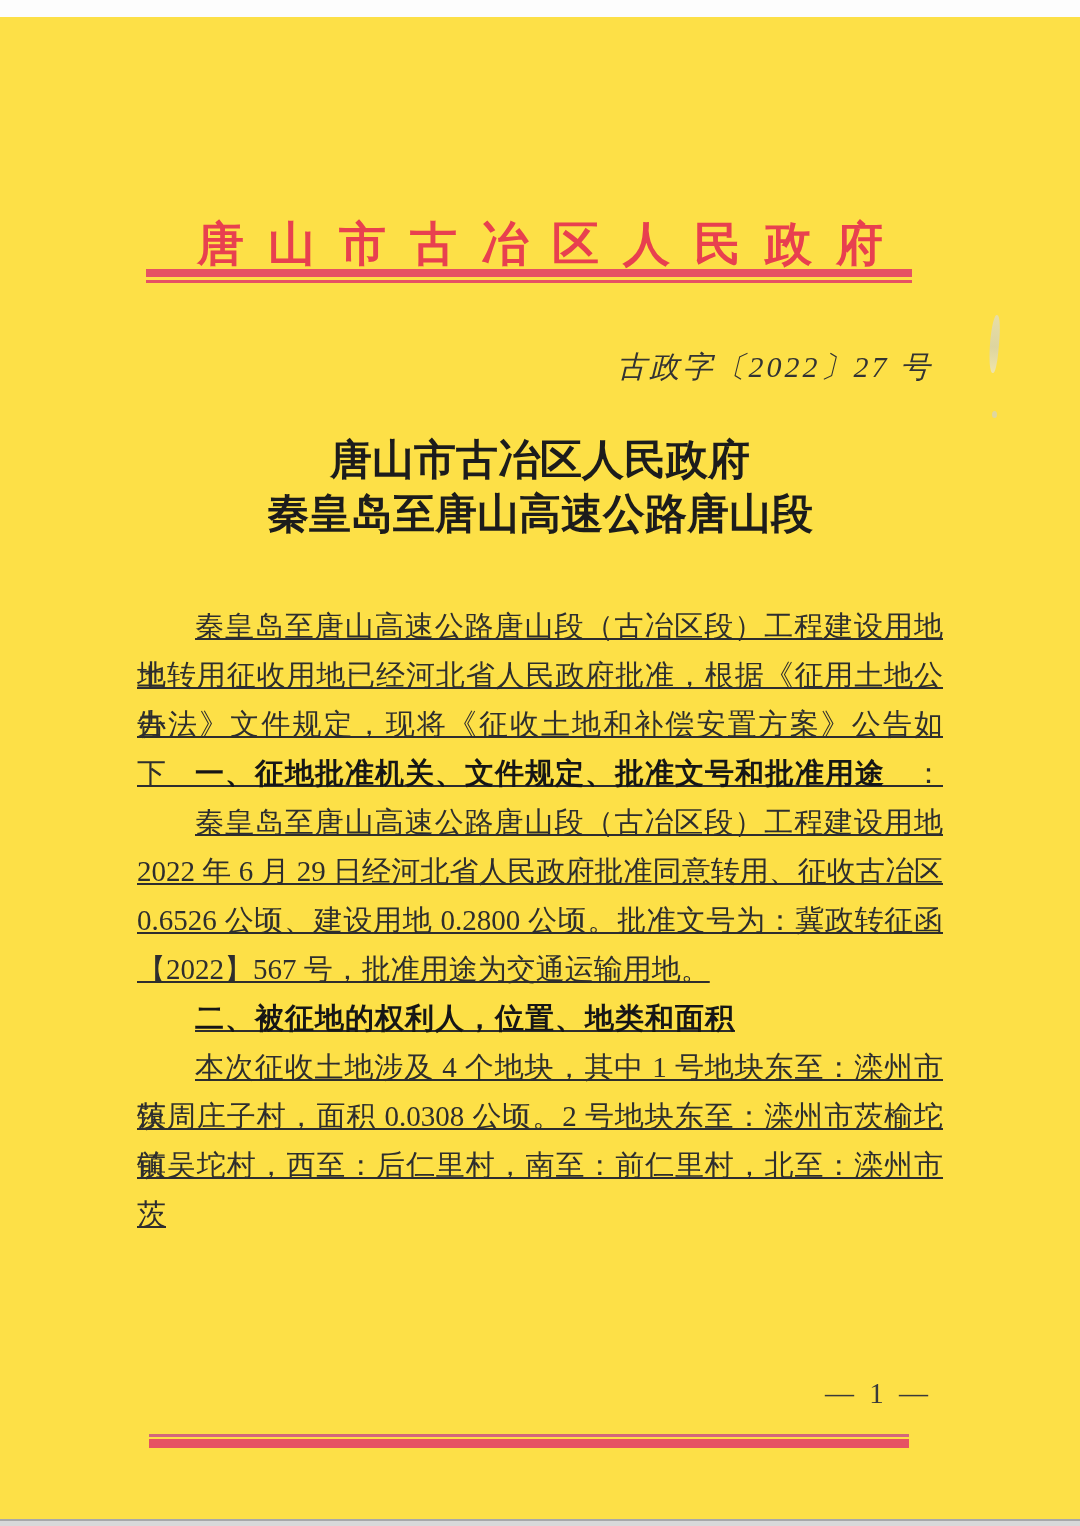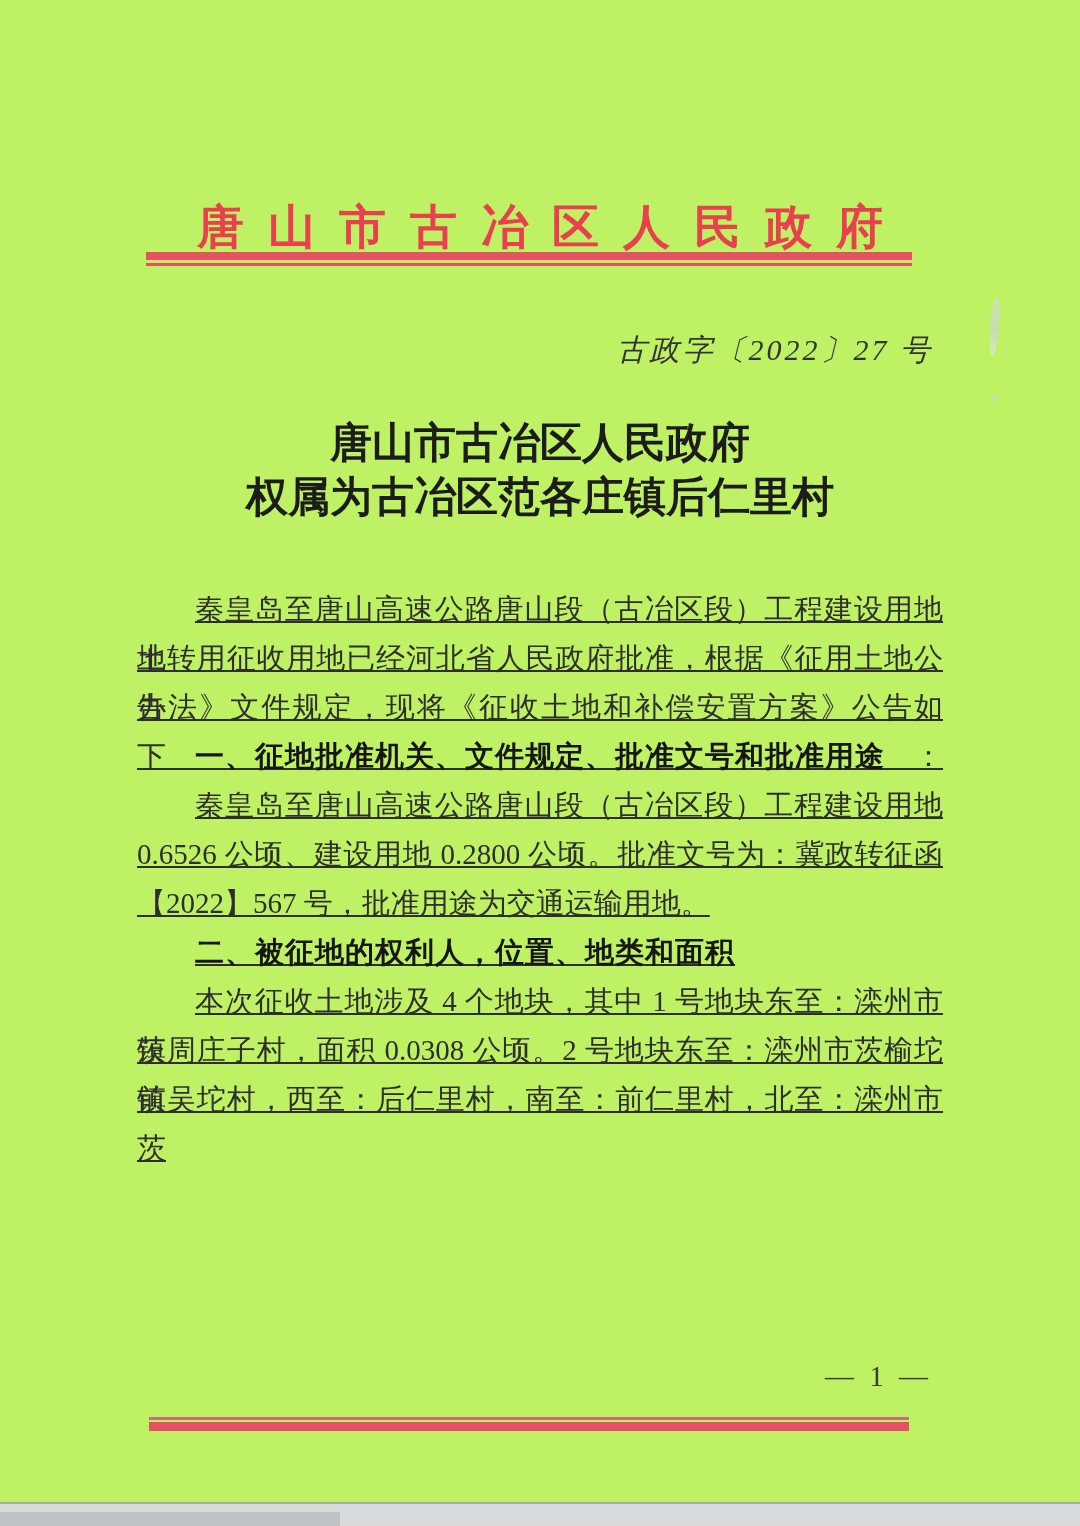--- a/index.html
+++ b/index.html
@@ -2,21 +2,21 @@
 <html lang="zh"><head>
 <meta charset="utf-8">
 <style>
   html,body{margin:0;padding:0;}
   body{
     width:1080px;height:1526px;position:relative;overflow:hidden;
     background:#fdfdfd;
     font-family:"Liberation Serif","DejaVu Serif",serif;
     color:#2d2d2d;
   }
-  .page{position:absolute;inset:0;background:#bef264;}
+  .page{position:absolute;inset:0;background:#fde047;margin-top:17px;}
 
   
   .org-title{
     position:absolute;top:196px;left:0;right:0;
     text-align:center;
     font-size:47px;font-weight:700;
     letter-spacing:24px;text-indent:24px;
     color:#e8404f;
     font-family:"Liberation Serif","DejaVu Serif",serif;
     white-space:nowrap;
@@ -100,29 +100,30 @@
   <div class="head-rule">
     <div class="thick"></div>
     <div class="gap"></div>
     <div class="thin"></div>
   </div>
 
   <div class="doc-no">古政字〔2022〕27 号</div>
 
   <div class="doc-title">
     <div>唐山市古冶区人民政府</div>
-    <div>权属为古冶区范各庄镇后仁里村</div>
+    <div>秦皇岛至唐山高速公路唐山段</div>
   </div>
 
   <div class="body-text">
     <div class="ln ind j">秦皇岛至唐山高速公路唐山段（古冶区段）工程建设用地土</div>
     <div class="ln j">地转用征收用地已经河北省人民政府批准，根据《征用土地公告</div>
     <div class="ln j">办法》文件规定，现将《征收土地和补偿安置方案》公告如下：</div>
     <div class="ln ind h">一、征地批准机关、文件规定、批准文号和批准用途</div>
     <div class="ln ind j">秦皇岛至唐山高速公路唐山段（古冶区段）工程建设用地</div>
+    <div class="ln j">2022 年 6 月 29 日经河北省人民政府批准同意转用、征收古冶区</div>
     <div class="ln j">0.6526 公顷、建设用地 0.2800 公顷。批准文号为：冀政转征函</div>
     <div class="ln">【2022】567 号，批准用途为交通运输用地。</div>
     <div class="ln ind h">二、被征地的权利人，位置、地类和面积</div>
     <div class="ln ind j">本次征收土地涉及 4 个地块，其中 1 号地块东至：滦州市茨</div>
     <div class="ln j">镇周庄子村，面积 0.0308 公顷。2 号地块东至：滦州市茨榆坨镇</div>
     <div class="ln j">前吴坨村，西至：后仁里村，南至：前仁里村，北至：滦州市茨</div>
   </div>
 
   <div class="page-no">— 1 —</div>
 

